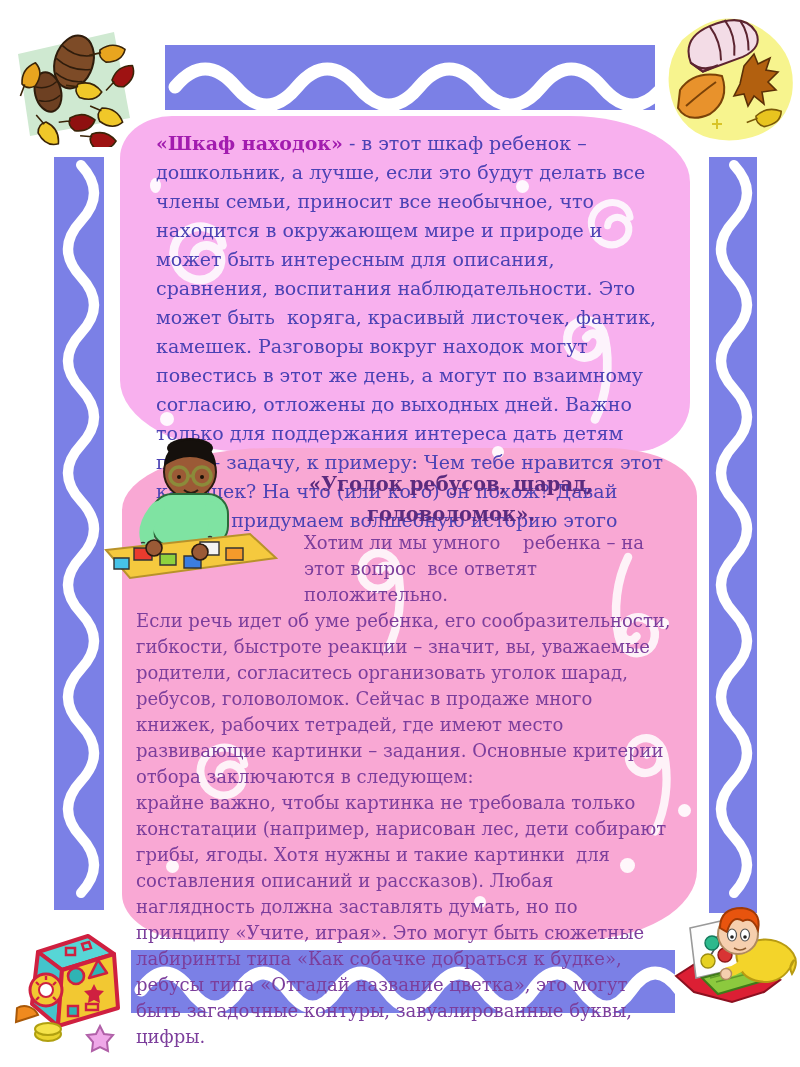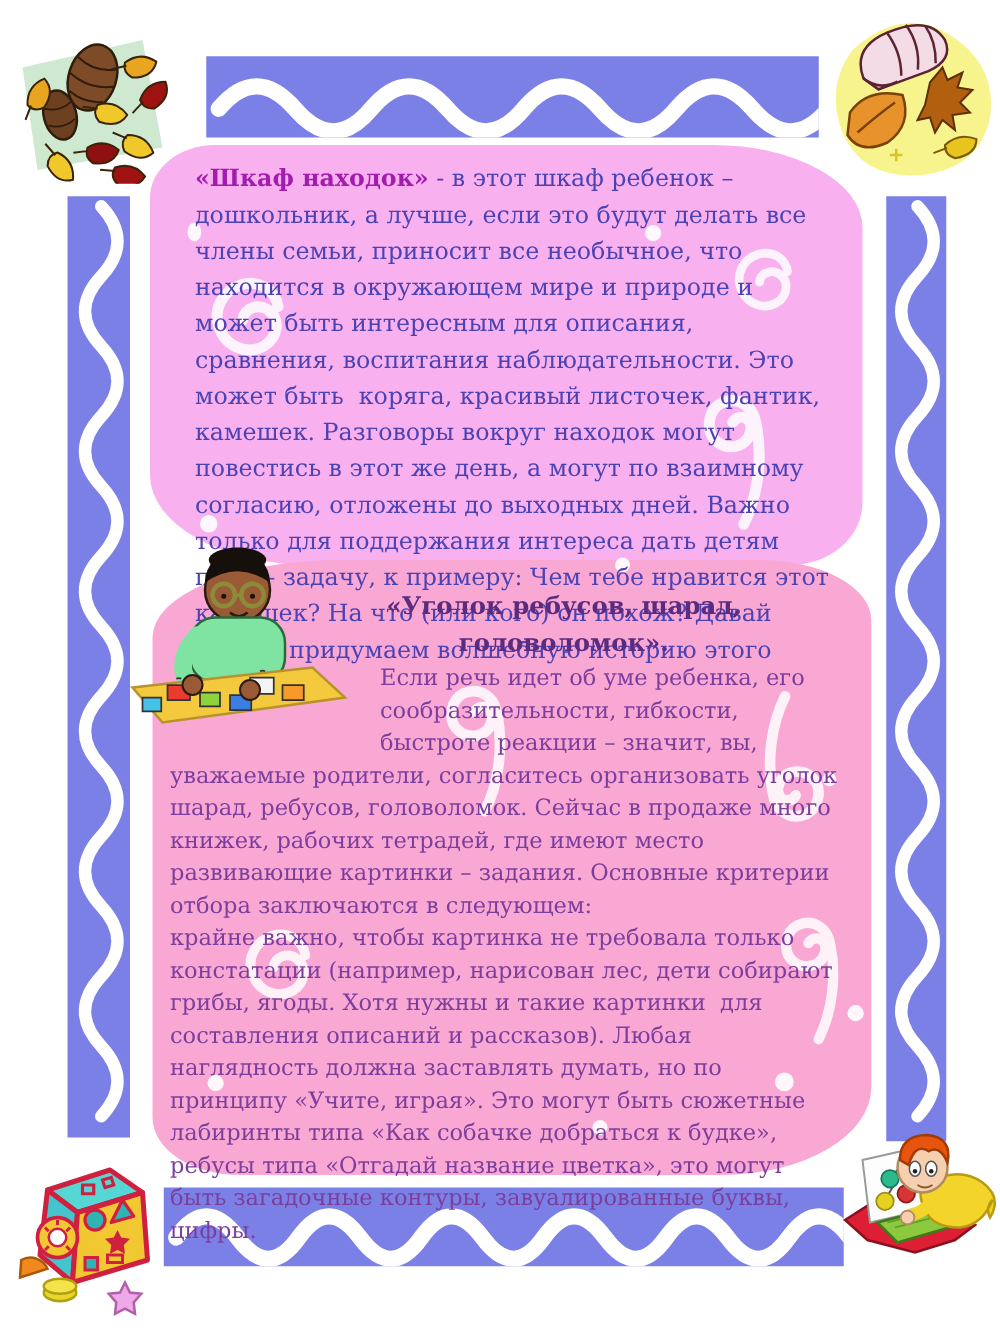--- a/index.html
+++ b/index.html
@@ -106,20 +106,21 @@
     <span class="dot" style="left:44px;top:412px;width:13px;height:13px"></span>
     <span class="dot" style="left:352px;top:448px;width:12px;height:12px"></span>
     <span class="dot" style="left:498px;top:410px;width:15px;height:15px"></span>
     <span class="dot" style="left:556px;top:356px;width:13px;height:13px"></span>
     <span class="dot" style="left:536px;top:170px;width:11px;height:11px"></span>
 
     <div class="card-text">
       <div class="float-sp1"></div>
       <span class="blue-title">«Уголок ребусов, шарад, головоломок».</span>
       <div class="float-sp2"></div>
+      <p>Хотим ли мы умного&nbsp;&nbsp;&nbsp; ребенка – на этот вопрос&nbsp; все ответят положительно.</p>
       <p>Если речь идет об уме ребенка, его сообразительности, гибкости, быстроте реакции – значит, вы, уважаемые родители, согласитесь организовать уголок шарад, ребусов, головоломок. Сейчас в продаже много книжек, рабочих тетрадей, где имеют место развивающие картинки – задания. Основные критерии отбора заключаются в следующем:</p>
       <p>крайне важно, чтобы картинка не требовала только констатации (например, нарисован лес, дети собирают грибы, ягоды. Хотя нужны и такие картинки&nbsp; для составления описаний и рассказов). Любая наглядность должна заставлять думать, но по принципу «Учите, играя». Это могут быть сюжетные лабиринты типа «Как собачке добраться к будке», ребусы типа «Отгадай название цветка», это могут быть загадочные контуры, завуалированные буквы, цифры.</p>
     </div>
   </div>
 
   <svg class="art" style="left:8px;top:22px" width="135" height="125" viewBox="0 0 135 125">
     <path d="M10,32 L106,10 L122,96 L22,114 Z" fill="#cfe9d1"></path>
     <g stroke="#2e1c0c" stroke-width="2">
       <g transform="rotate(18 66 40)">
         <ellipse cx="66" cy="40" rx="19" ry="27" fill="#7d4b27"></ellipse>

